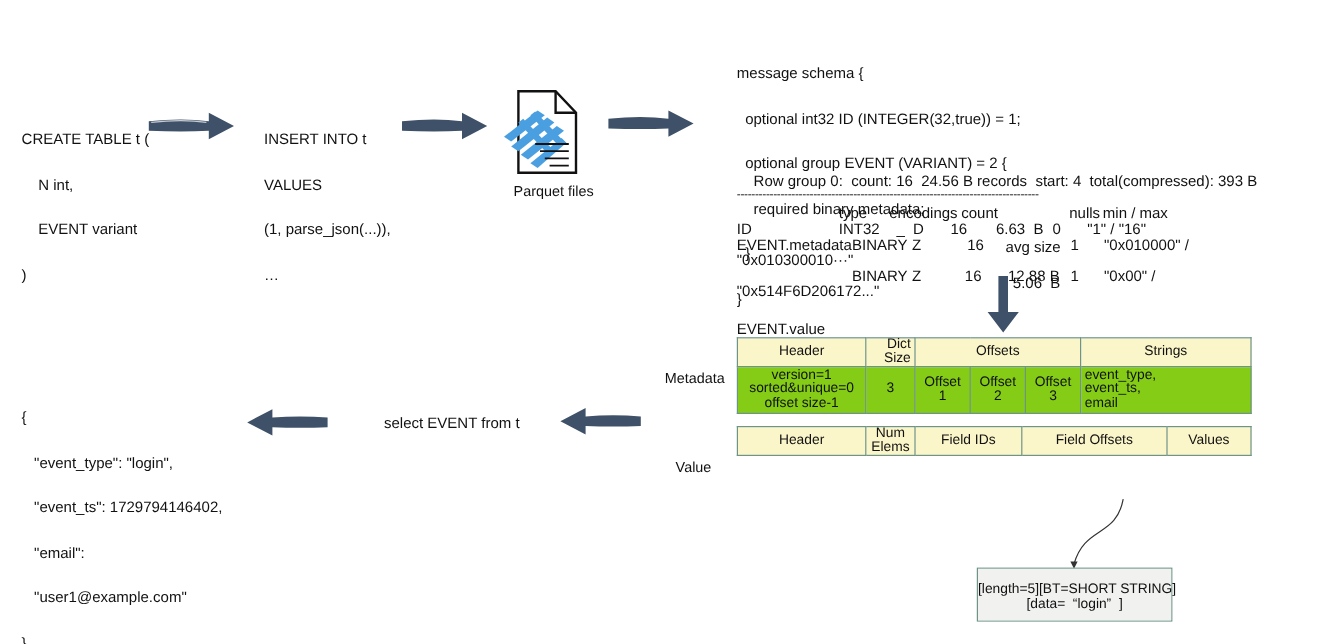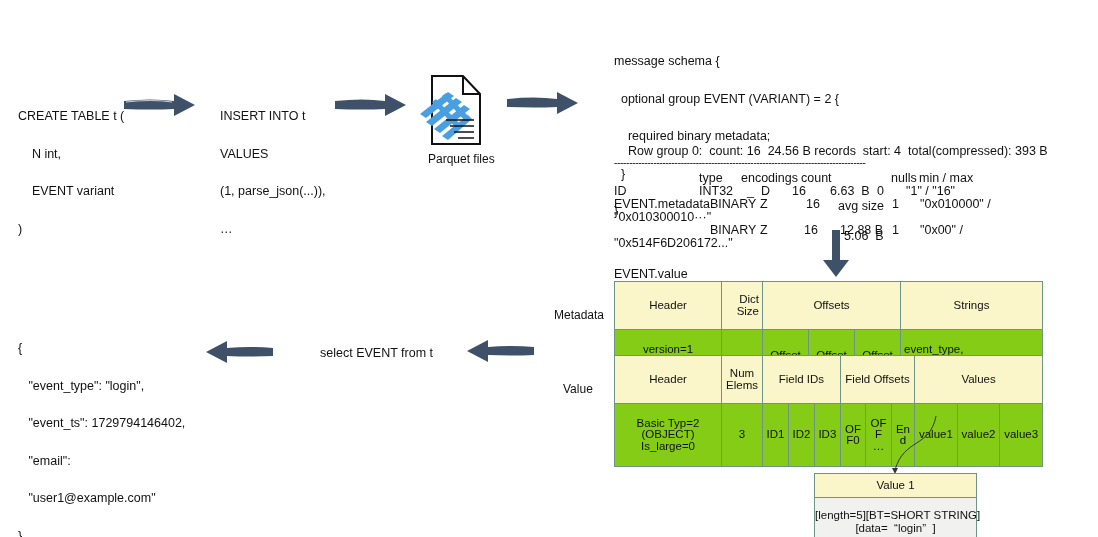--- a/index.html
+++ b/index.html
@@ -2,21 +2,21 @@
 <html><head>
 <meta charset="utf-8">
 <style>
   html, body { margin: 0; padding: 0; background: #ffffff; }
   body { width: 1098px; height: 537px; position: relative; overflow: hidden;
          font-family: "Liberation Sans", "DejaVu Sans", sans-serif; color: #111; }
   .txt { position: absolute; font-size: 12.5px; line-height: 12.5px; white-space: pre; }
   .lbl { position: absolute; font-size: 12px; }
   .arrow { position: absolute; }
   table.tb { position: absolute; border-collapse: collapse; font-size: 11.5px; }
-  table.tb td { border: 1px solid #6e9488; text-align: center; padding: 12px 3px; line-height: 11.5px; }
+  table.tb td { border: 1px solid #6e9488; text-align: center; padding: 0 3px; line-height: 11.5px; }
   table.tb tr.h td { background: #fbf6c9; height: 21px; }
   table.tb tr.b td { background: #84cc16; height: 38px; }
   .box1 { position: absolute; left: 814px; top: 473px; width: 161px; border: 1px solid #6e9488; font-size: 11.5px; }
   .box1 .h { background: #fbf6c9; text-align: center; height: 23px; line-height: 23px; border-bottom: 1px solid #6e9488; }
   .box1 .b { background: #f1f2f0; text-align: center; padding: 11px 0 6px; line-height: 13px; white-space: pre; }
   .stats { position: absolute; left: 614px; top: 172px; font-size: 12.5px; line-height: 13px; }
   .stats div { position: absolute; white-space: pre; }
 </style>
 </head>
 <body>
@@ -63,20 +63,21 @@
   </g>
 </svg>
 <div class="lbl" style="left:428px;top:152px;">Parquet files</div>
 
 <svg class="arrow" style="left:505px;top:90px" width="75" height="26" viewBox="0 0 75 26">
   <path d="M2 9 Q30 6 52 9 L52 2 L73 13 L52 24 L52 17 Q30 18 2 17 Z" fill="#3f5168"></path>
 </svg>
 
 <div class="txt" style="left:614px;top:30px;">
   <div>message schema {</div>
+  <div>  optional int32 ID (INTEGER(32,true)) = 1;</div>
   <div>  optional group EVENT (VARIANT) = 2 {</div>
   <div>    required binary metadata;</div>
   <div>  }</div>
   <div>}</div>
 </div>
 
 <div class="txt" style="left:614px;top:145px;margin-left:14px;">Row group 0:  count: 16  24.56 B records  start: 4  total(compressed): 393 B</div>
 <div class="txt" style="left:614px;top:157px;font-size:10px;letter-spacing:-0.3px;">-----------------------------------------------------------------------------------</div>
 
 <div class="stats">
@@ -147,49 +148,29 @@
 <table class="tb" style="left:614px;top:355px;width:429px;">
   <tbody>
       <tr class="h">
     <td style="width:100px;">Header</td>
     <td style="width:34px;white-space:pre;">Num
 Elems</td>
     <td colspan="3">Field IDs</td>
     <td colspan="3">Field Offsets</td>
     <td colspan="3">Values</td>
   </tr>
-  <tr class="b">
-    <td style="white-space:pre;">Basic Typ=2
-(OBJECT)
-Is_large=0</td>
-    <td>3</td>
-    <td>ID1</td>
-    <td>ID2</td>
-    <td>ID3</td>
-    <td style="white-space:pre;">OF
-F0</td>
-    <td style="white-space:pre;">OF
-F
-…</td>
-    <td style="white-space:pre;">En
-d</td>
-    <td>value1</td>
-    <td>value2</td>
-    <td>value3</td>
-  </tr>
 </tbody>
   </table>
 
 <svg class="arrow" style="left:880px;top:414px" width="70" height="62" viewBox="0 0 70 62">
   <path d="M56 2 C50 34 24 24 15 56" stroke="#333" stroke-width="1" fill="none"></path>
   <path d="M12 54 L15 60 L18 54 Z" fill="#333"></path>
 </svg>
 
 <div class="box1">
-  <div class="h">Value 1</div>
   <div class="b">[length=5][BT=SHORT STRING]
 [data=  “login”  ]</div>
 </div>
 
 <svg class="arrow" style="left:466px;top:338px" width="70" height="26" viewBox="0 0 70 26">
   <path d="M68 9 Q45 7 22 9 L22 2 L1 13 L22 24 L22 17 Q45 18 68 17 Z" fill="#3f5168"></path>
 </svg>
 <div class="lbl" style="left:320px;top:346px;font-size:12.5px;">select EVENT from t</div>
 
 <svg class="arrow" style="left:205px;top:339px" width="70" height="26" viewBox="0 0 70 26">

